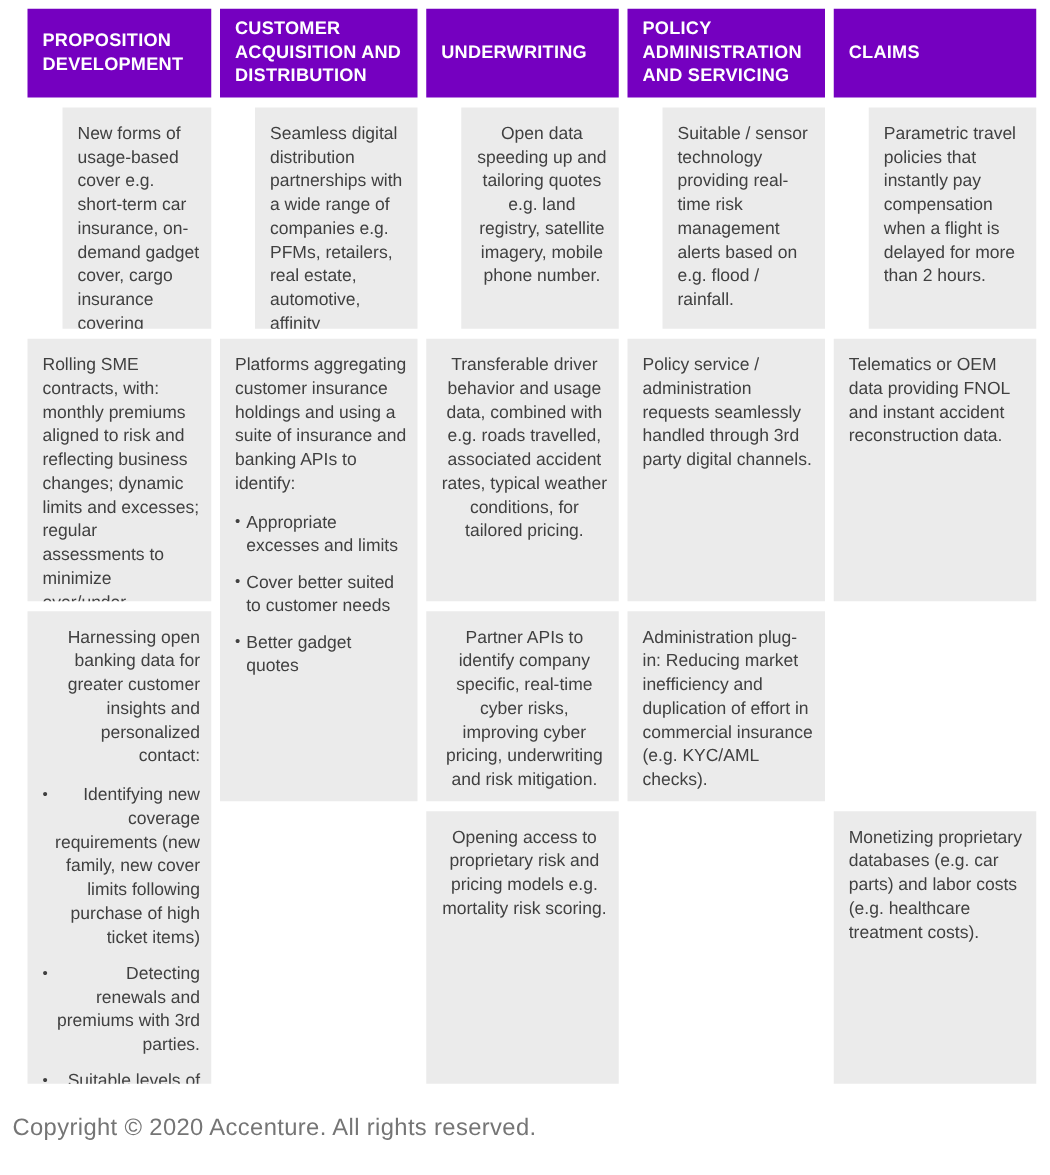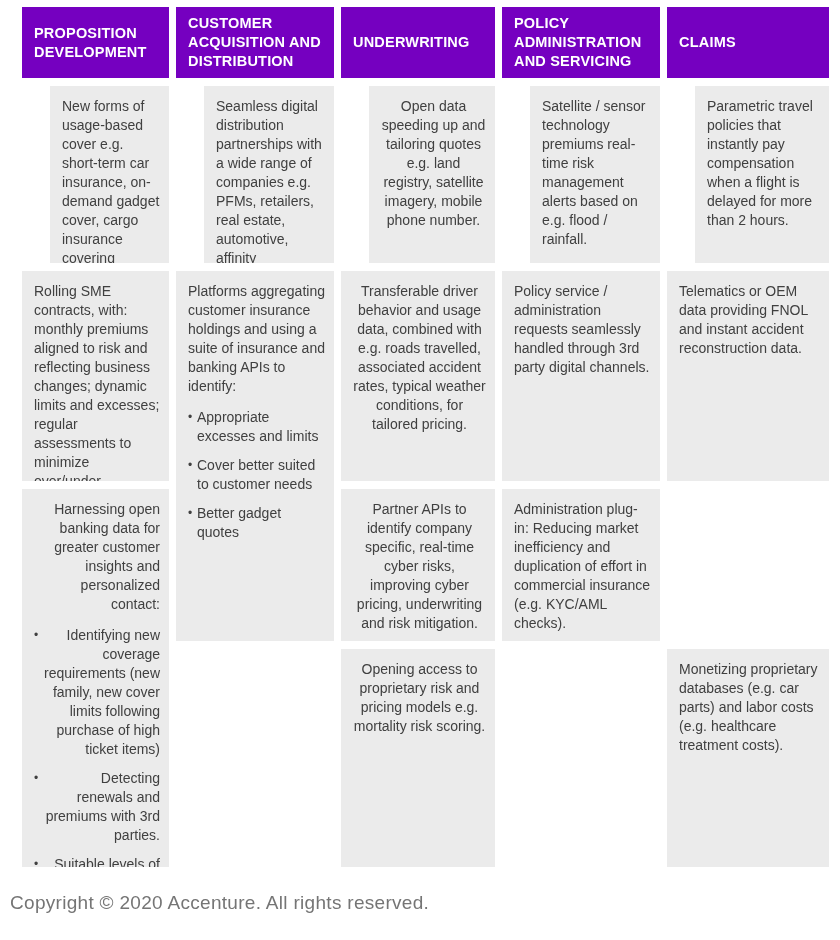--- a/index.html
+++ b/index.html
@@ -133,21 +133,21 @@
     <p>Transferable driver behavior and usage data, combined with e.g. roads travelled, associated accident rates, typical weather conditions, for tailored pricing.</p>
   </div>
   <div class="cell c3 gr4">
     <p>Partner APIs to identify company specific, real-time cyber risks, improving cyber pricing, underwriting and risk mitigation.</p>
   </div>
   <div class="cell c3 gr5">
     <p>Opening access to proprietary risk and pricing models e.g. mortality risk scoring.</p>
   </div>
 
   <div class="cell c4 gr2">
-    <p>Satellite / sensor technology premiums real-time risk management alerts based on e.g. flood / rainfall.</p>
+    <p>Suitable / sensor technology providing real-time risk management alerts based on e.g. flood / rainfall.</p>
   </div>
   <div class="cell c4 gr3">
     <p>Policy service / administration requests seamlessly handled through 3rd party digital channels.</p>
   </div>
   <div class="cell c4 gr4">
     <p>Administration plug-in: Reducing market inefficiency and duplication of effort in commercial insurance (e.g. KYC/AML checks).</p>
   </div>
 
   <div class="cell c5 gr2">
     <p>Parametric travel policies that instantly pay compensation when a flight is delayed for more than 2 hours.</p>

